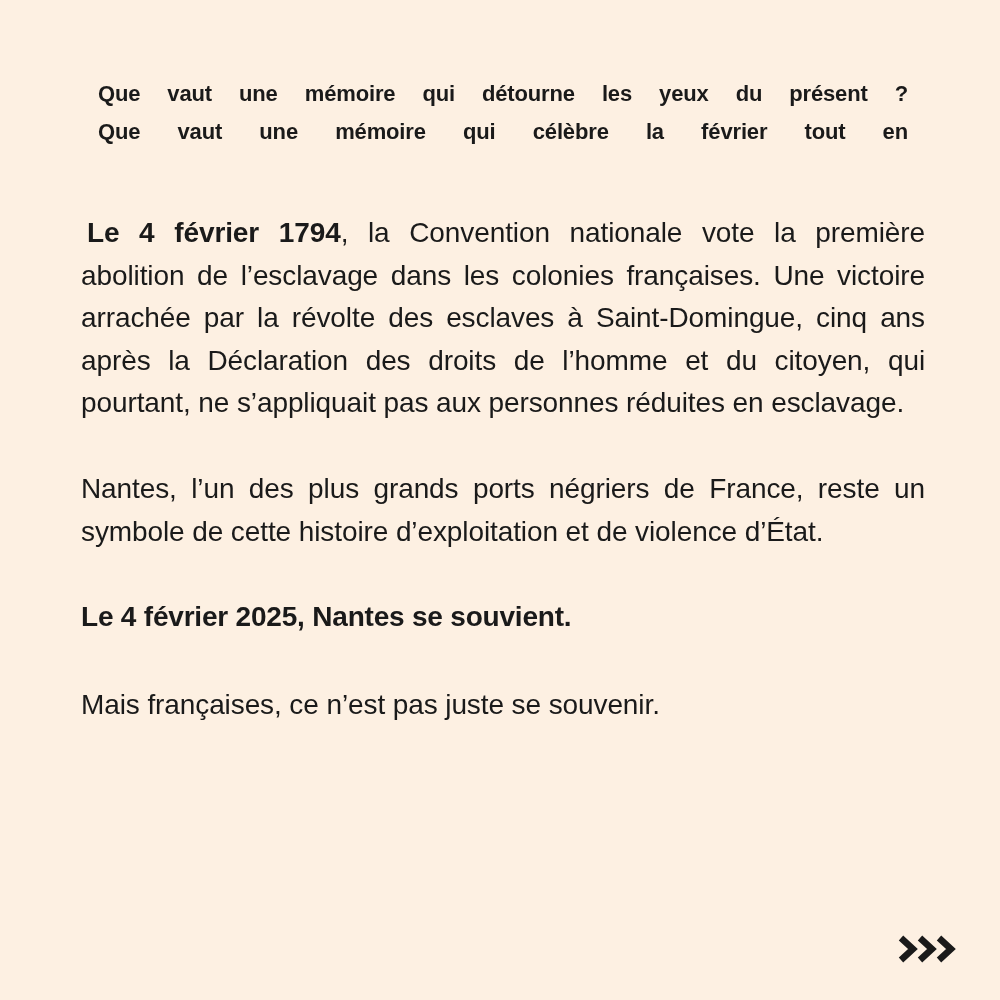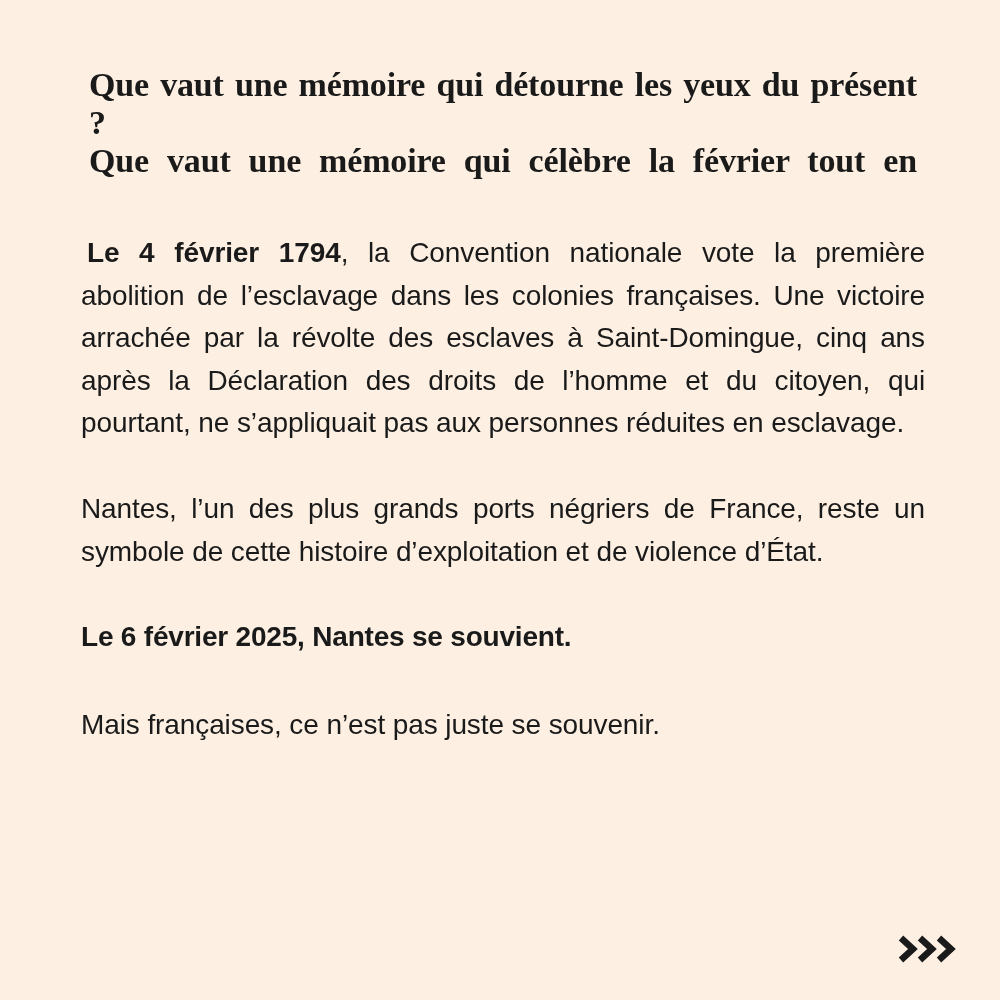--- a/index.html
+++ b/index.html
@@ -27,29 +27,28 @@
 
   .content {
     position: absolute;
     left: 81px;
     top: 58px;
     width: 844px;
   }
 
   
   .heading {
-    font-size: 34px;
+    font-size: 22px;
     font-weight: 700;
     line-height: 38px;
     letter-spacing: -0.15px;
     text-align: justify;
     text-justify: inter-word;
-    margin: 8px;
+    margin: 17px;
     word-spacing: 0.3px;
-    font-family: Liberation Serif, serif;
   }
   .heading .h-line {
     display: block;
     text-align: justify;
     text-justify: inter-word;
   }
   
   .heading .h-line.stretch {
     text-align-last: justify;
   }
@@ -115,21 +114,21 @@
     <div class="gap-heading"></div>
 
     <p class="para"><b>Le 4 février 1794</b><span>, la Convention nationale vote la première abolition de l’esclavage dans les colonies françaises. Une victoire arrachée par la révolte des esclaves à Saint-Domingue, cinq ans après la Déclaration des droits de l’homme et du citoyen, qui pourtant, ne s’appliquait pas aux personnes réduites en esclavage.</span></p>
 
     <div class="gap-para"></div>
 
     <p class="para">Nantes, l’un des plus grands ports négriers de France, reste un symbole de cette histoire d’exploitation et de violence d’État.</p>
 
     <div class="gap-para"></div>
 
-    <p class="bold-line">Le 6 février 2025, Nantes se souvient.</p>
+    <p class="bold-line">Le 4 février 2025, Nantes se souvient.</p>
 
     <div class="gap-bold"></div>
 
     <p class="para"><span>Mais françaises, ce n’est pas juste se souvenir.</span><br></p>
 
   </div>
 
   <div class="chevrons">
     <svg viewBox="0 0 62 38" xmlns="http://www.w3.org/2000/svg" aria-hidden="true">
       <g fill="none" stroke="#1A1A1A" stroke-width="6.5" stroke-linecap="butt" stroke-linejoin="miter">

